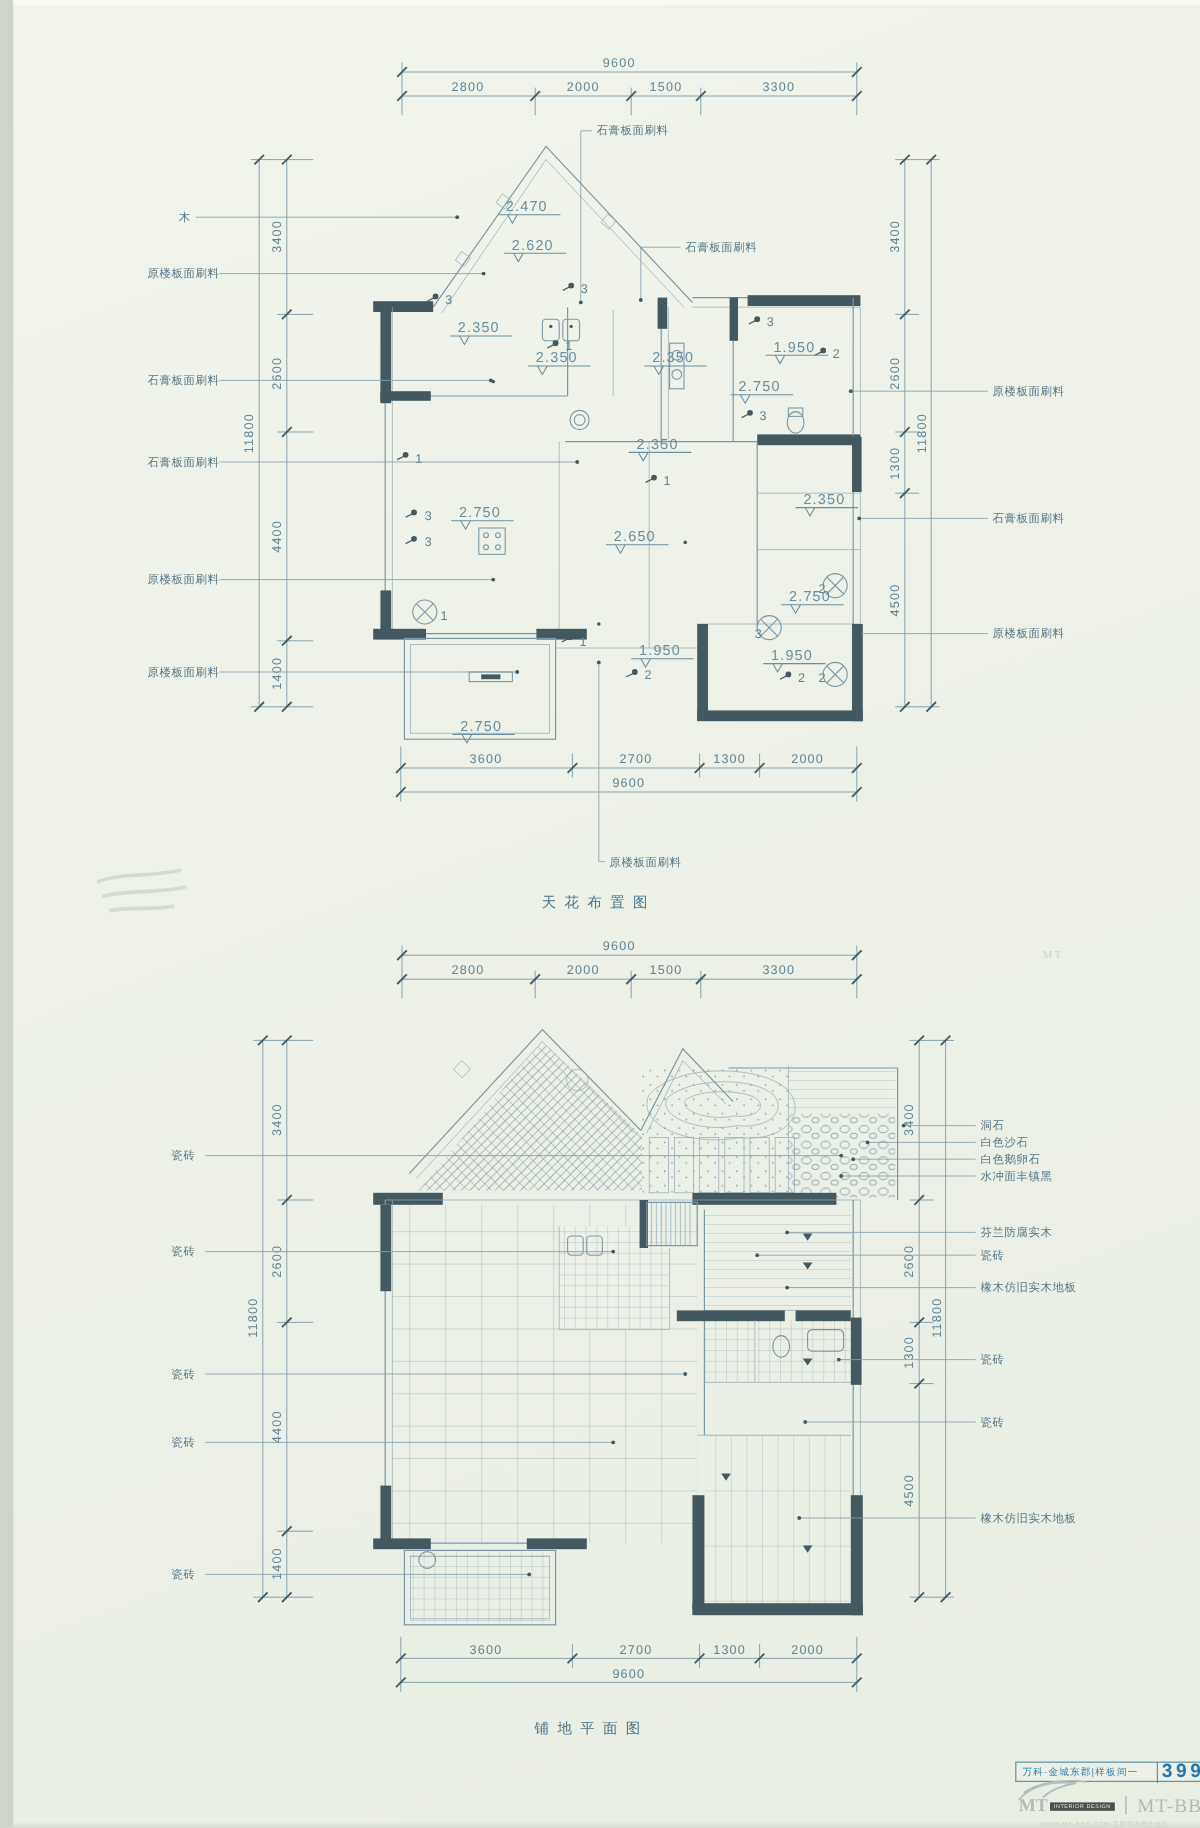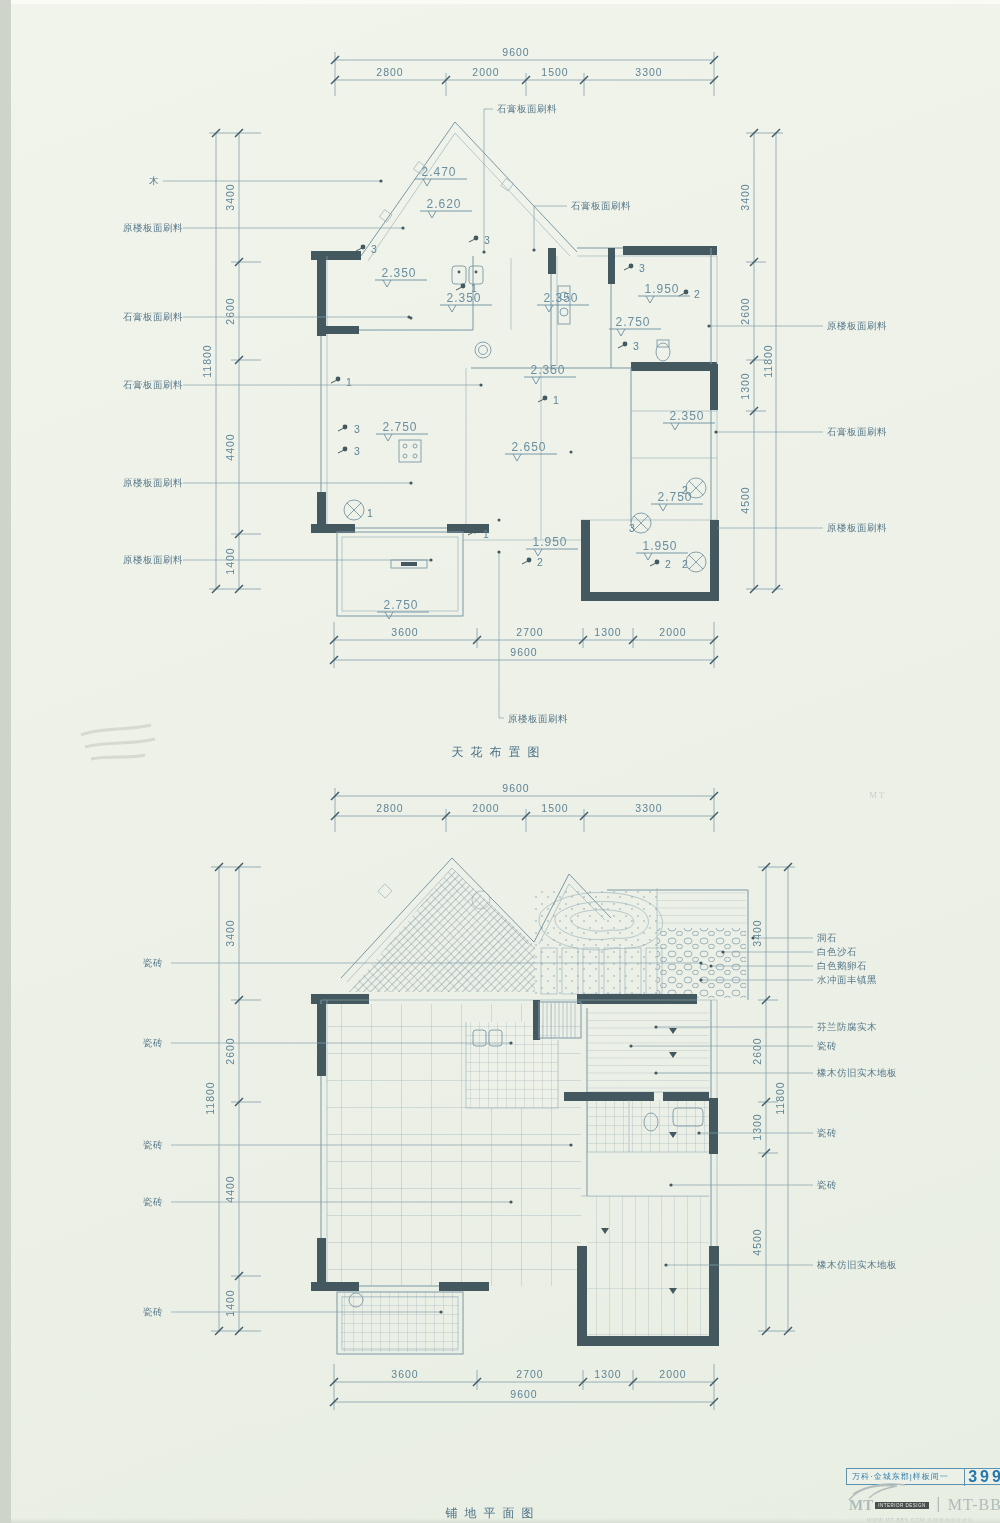--- a/index.html
+++ b/index.html
@@ -588,21 +588,21 @@
       <text class="lbl" x="806" y="1136">瓷砖</text>
       <line x1="660" y1="1185" x2="802" y2="1185" class="ldr"></line>
         <circle cx="660" cy="1185" r="1.6" class="dot"></circle>
       <text class="lbl" x="806" y="1188">瓷砖</text>
       <line x1="655" y1="1265" x2="802" y2="1265" class="ldr"></line>
         <circle cx="655" cy="1265" r="1.6" class="dot"></circle>
       <text class="lbl" x="806" y="1268">橡木仿旧实木地板</text>
     </g>
   </svg>
 
-  <div class="fig-title" style="left:372px;top:1505px">铺地平面图</div>
+  <div class="fig-title" style="left:372px;top:1432px">铺地平面图</div>
 
   <svg id="smudge" width="90" height="60">
     <path d="M10,20 C30,12 55,16 80,10 M14,32 C36,26 60,30 84,24 M20,44 C40,40 58,44 74,40" stroke="#c3c9bf" stroke-width="3" fill="none" opacity="0.55"></path>
   </svg>
   <div id="wm-top">MT</div>
 
   <div id="footer-box">
     <span id="footer-label">万科·金城东郡|样板间一</span>
     <span id="footer-page">399</span>
   </div>

